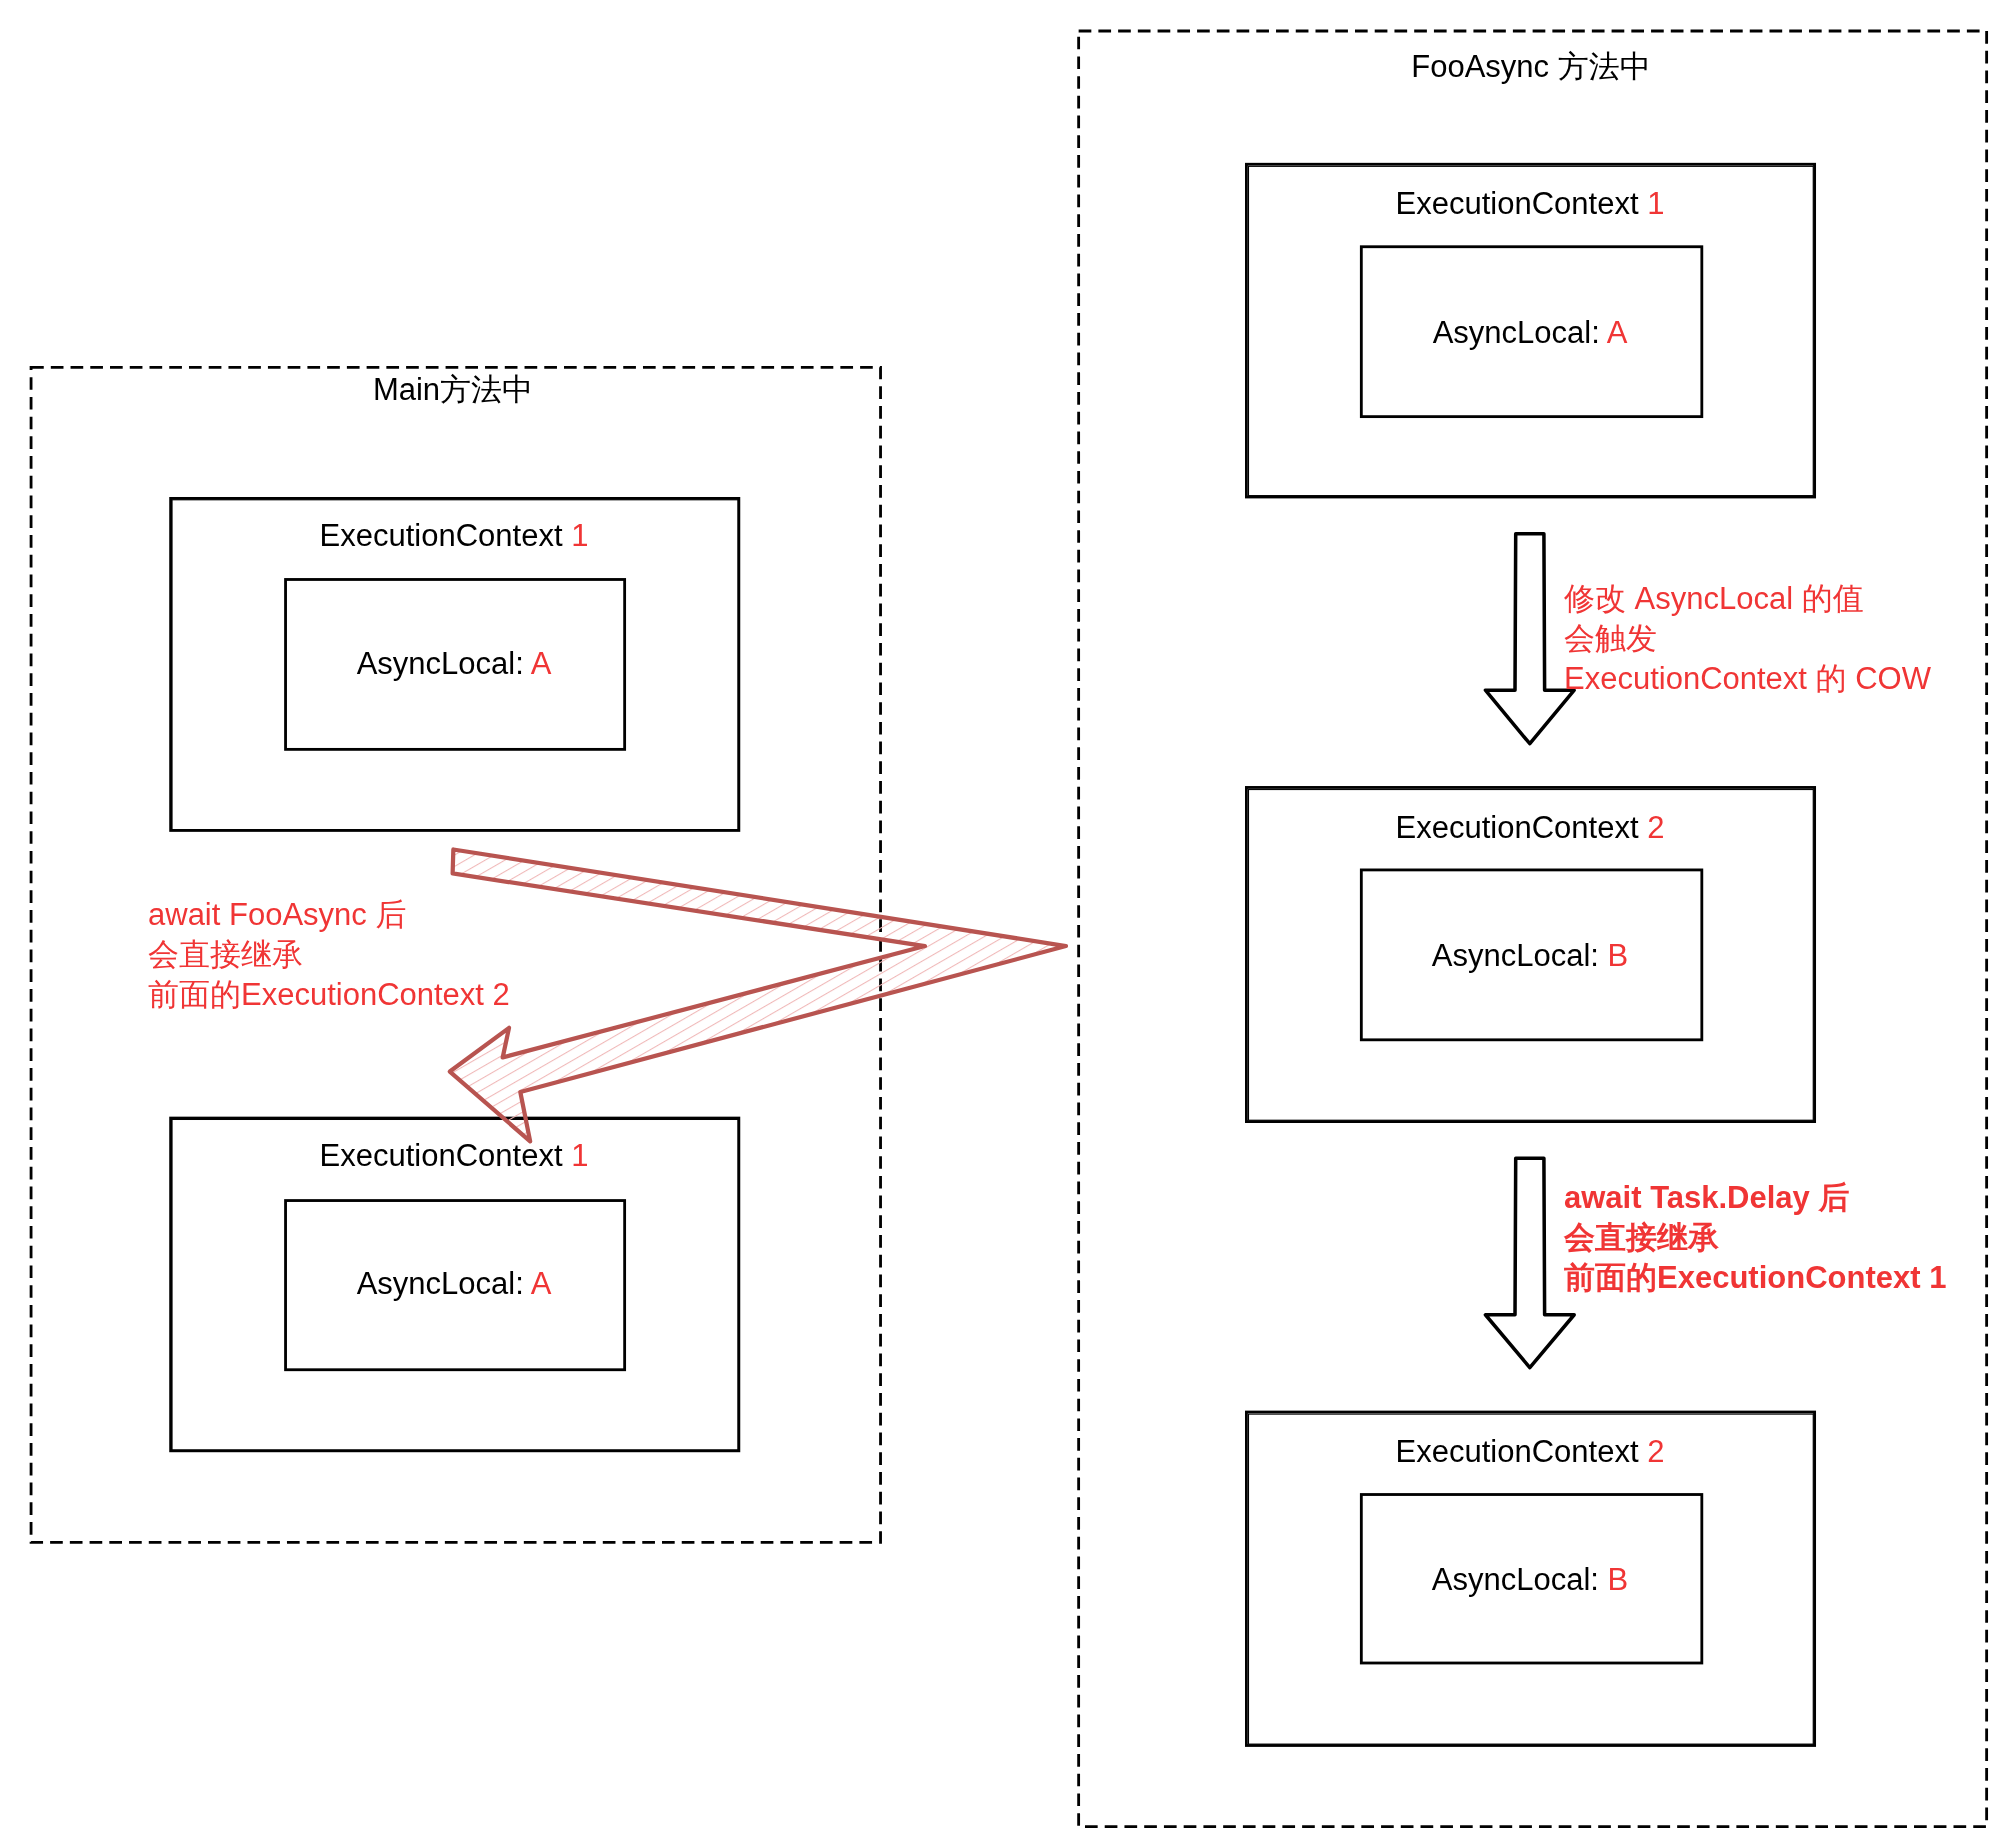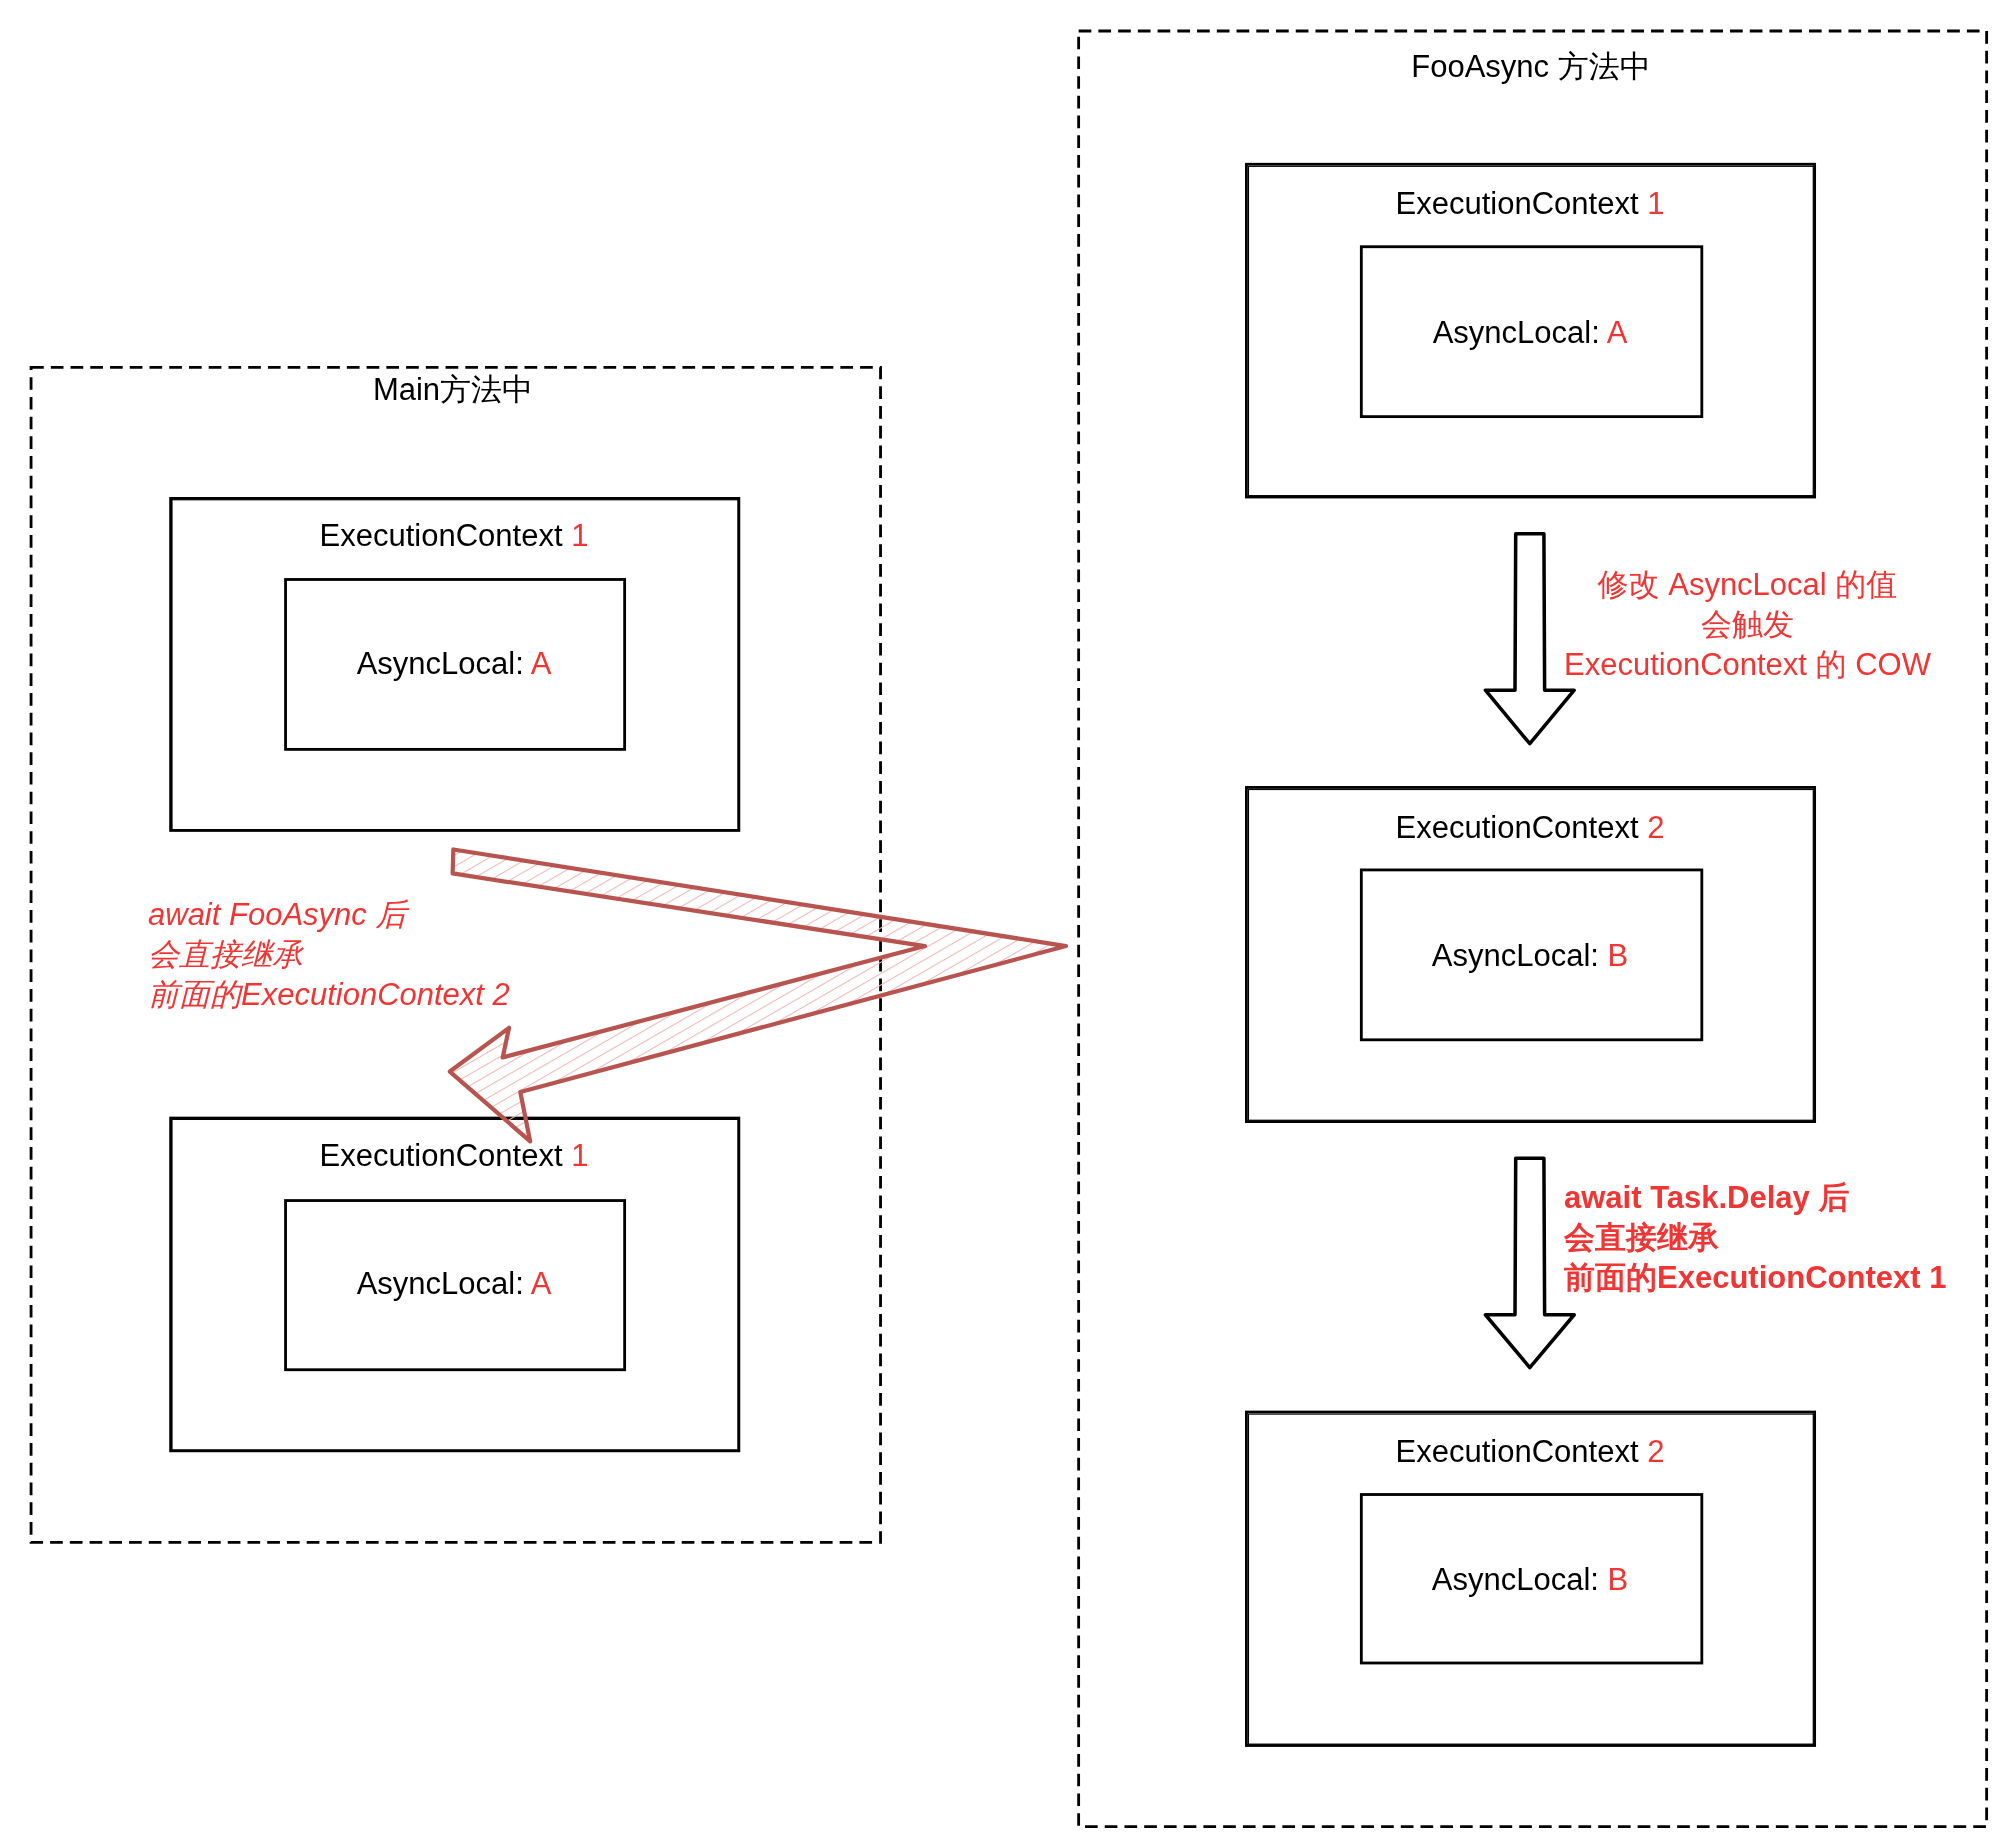--- a/index.html
+++ b/index.html
@@ -112,27 +112,27 @@
 
 <div class="lbl" style="left:1530px; top:1436px;">
   <span>ExecutionContext</span>
   <span class="red">2</span>
 </div>
 <div class="lbl" style="left:1530px; top:1564px;">
   <span>AsyncLocal:</span>
   <span class="red">B</span>
 </div>
 
-<div class="note" style="left:148px; top:895px;font-style:italic;">
+<div class="note" style="left:148px; top:895px;">
   <div>await FooAsync 后</div>
   <div>会直接继承</div>
   <div>前面的ExecutionContext 2</div>
 </div>
 
-<div class="note" style="left:1564px; top:565px;text-align:center;">
+<div class="note" style="left:1564px; top:579px;">
   <div>修改 AsyncLocal 的值</div>
   <div>会触发</div>
   <div>ExecutionContext 的 COW</div>
 </div>
 
 <div class="note" style="left:1564px; top:1178px;font-weight:bold;">
   <div>await Task.Delay 后</div>
   <div>会直接继承</div>
   <div>前面的ExecutionContext 1</div>
 </div>

